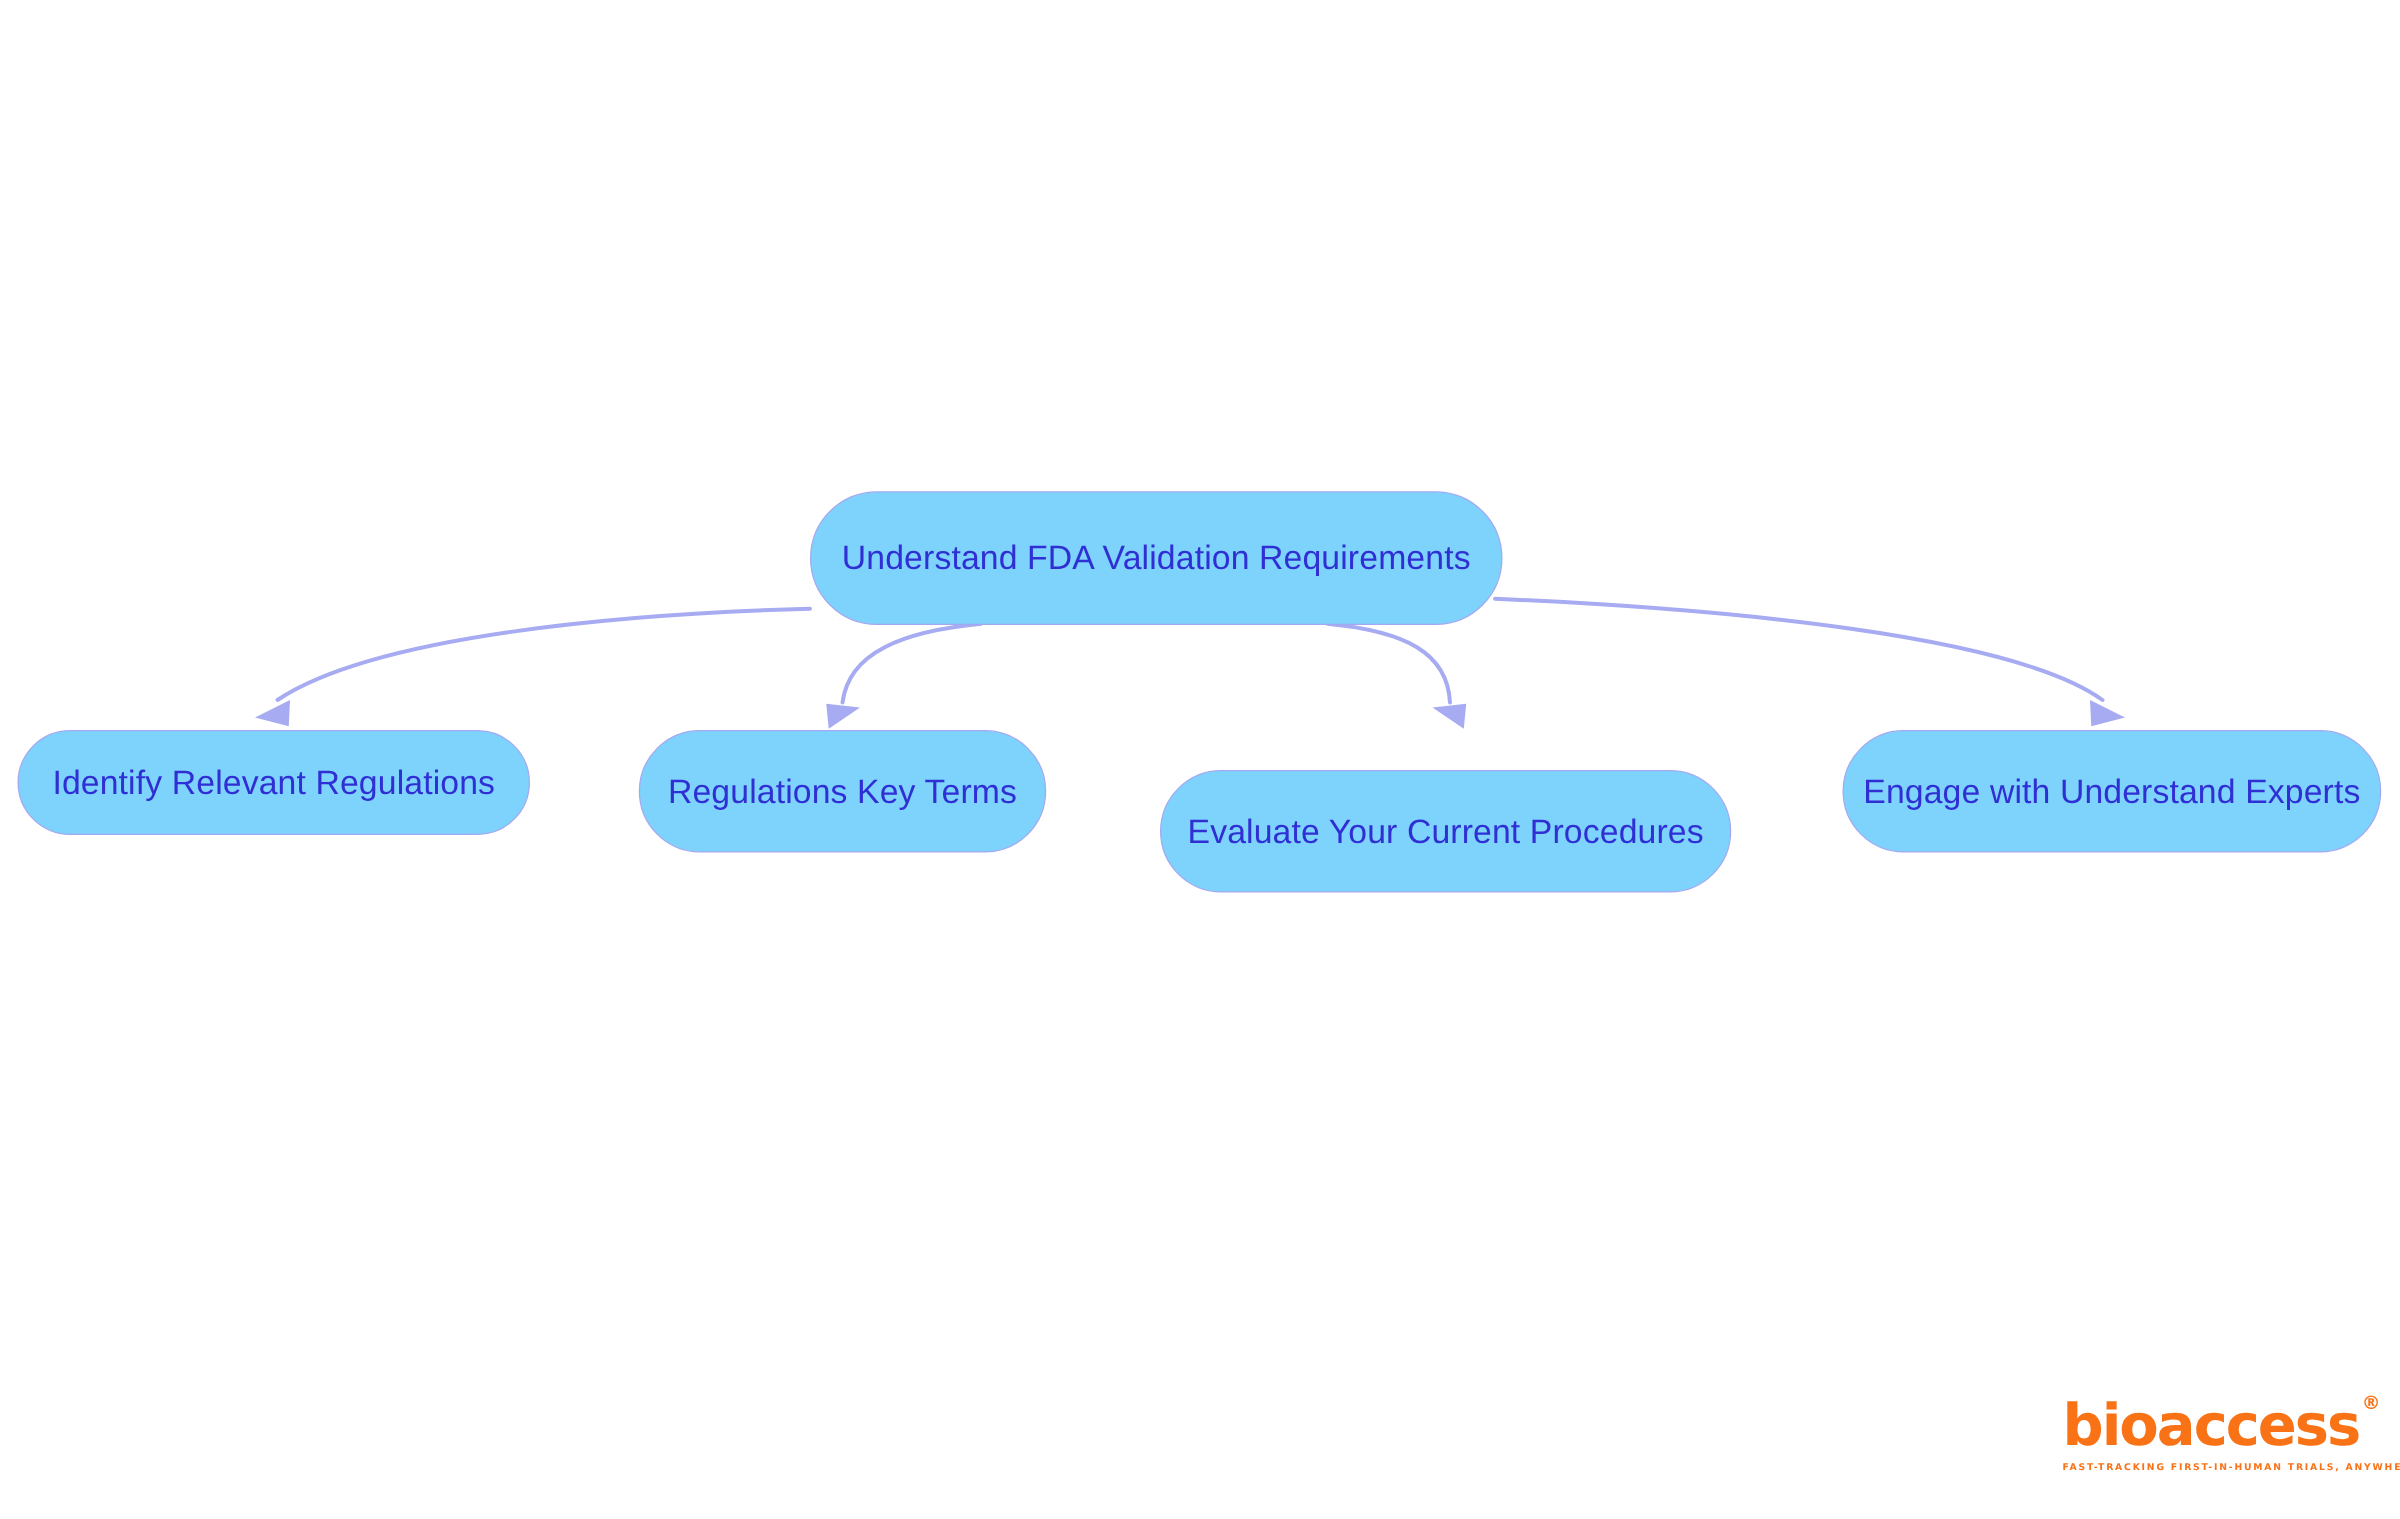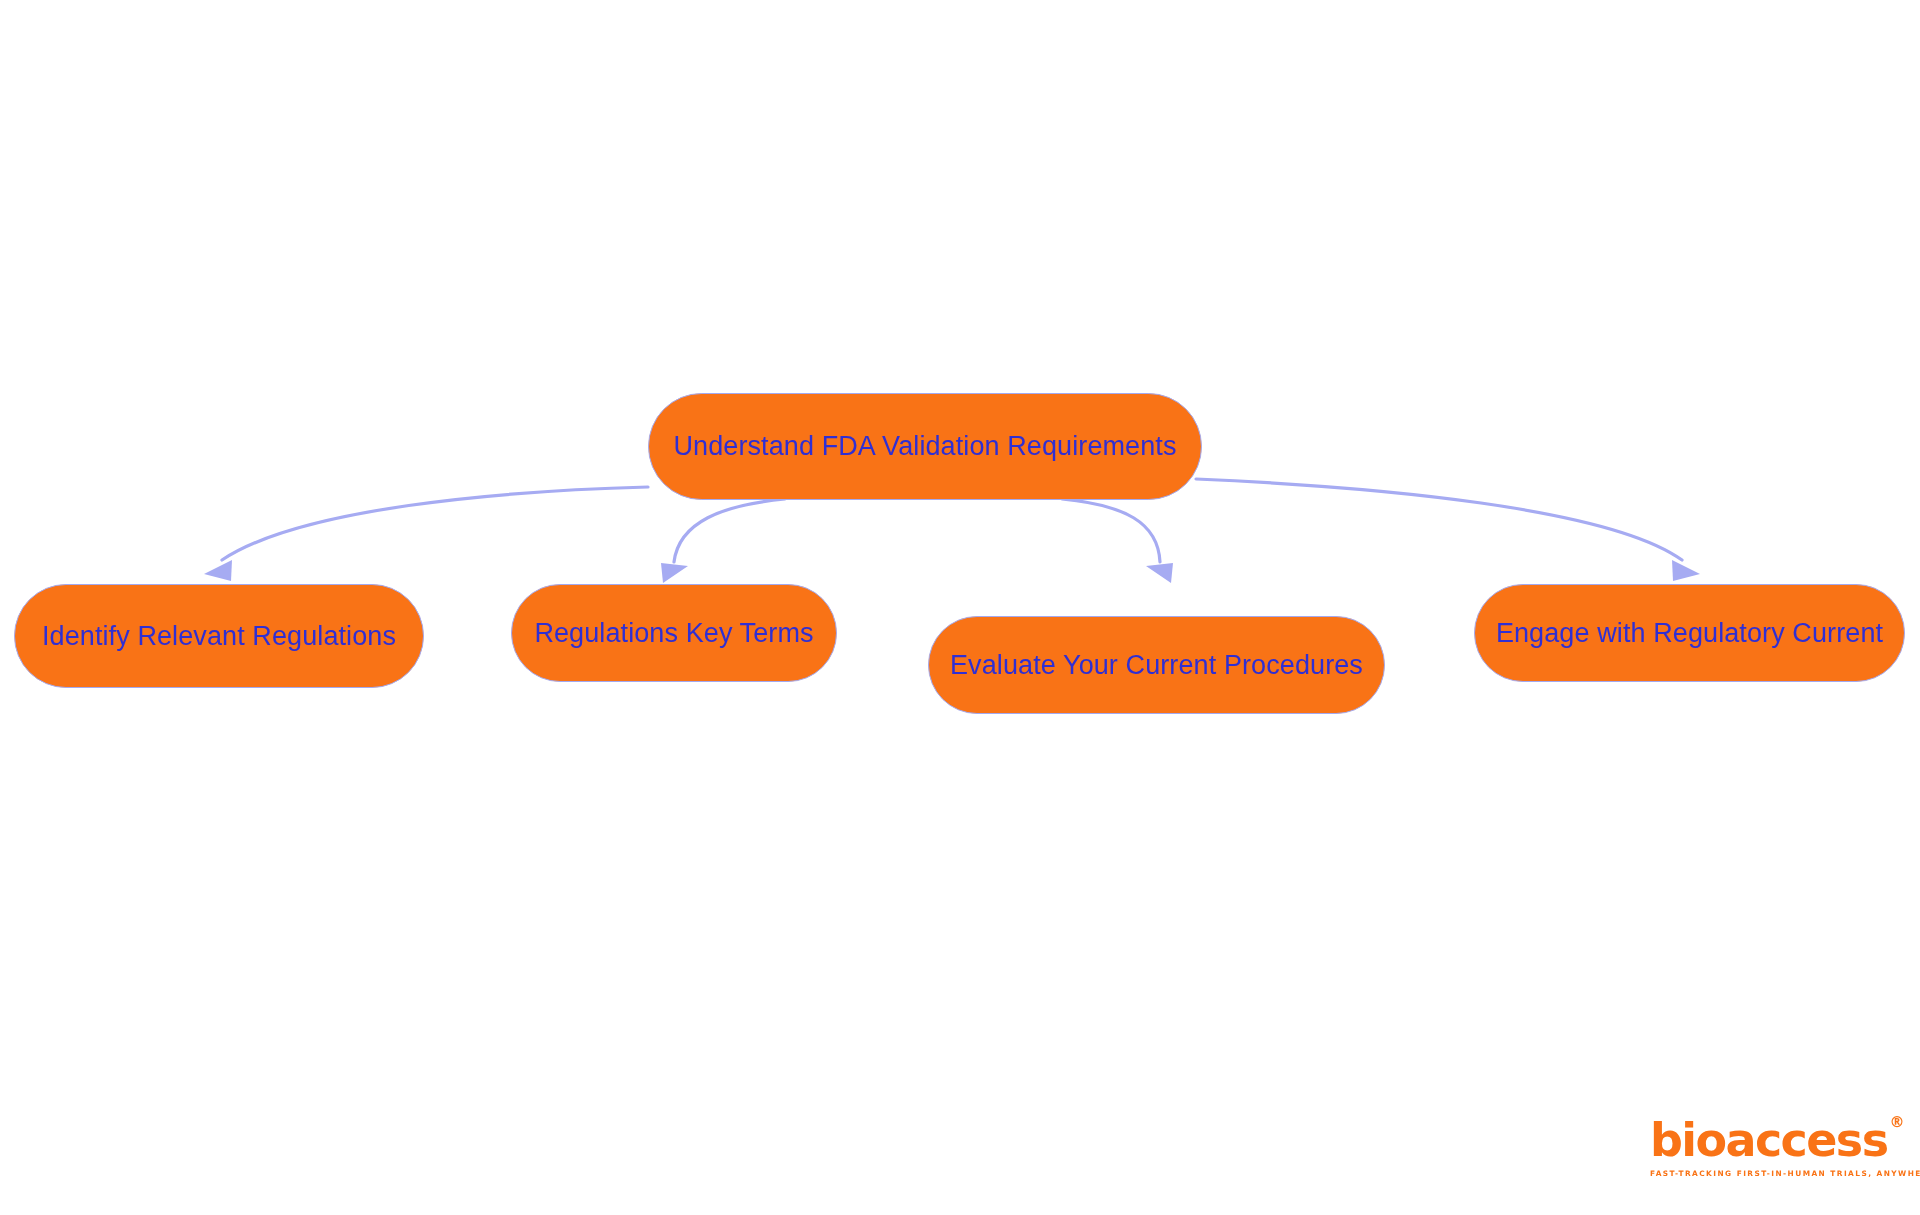--- a/index.html
+++ b/index.html
@@ -40,21 +40,21 @@
   }
   .edge-arrow {
     fill: #a6abf2;
     stroke: none;
   }
 
   
   .node {
     position: absolute;
     box-sizing: border-box;
-    background: #f97316;
+    background: #7dd3fc;
     border: 1.6px solid #a3a9f0;
     border-radius: 999px;
     display: flex;
     align-items: center;
     justify-content: center;
     color: #2f2fd4;
     font-size: 27px;
     font-weight: 400;
     letter-spacing: 0.1px;
     white-space: nowrap;
@@ -68,21 +68,21 @@
   #node-root {
     left: 648px;
     top: 393px;
     width: 554px;
     height: 107px;
   }
   #node-child-0 {
     left: 14px;
     top: 584px;
     width: 410px;
-    height: 104px;
+    height: 84px;
     justify-content: center;
   }
   #node-child-1 {
     left: 511px;
     top: 584px;
     width: 326px;
     height: 98px;
   }
   #node-child-2 {
     left: 928px;
@@ -173,21 +173,21 @@
 
   <div class="node" id="node-child-1">
     <span class="node-label">Regulations Key Terms</span>
   </div>
 
   <div class="node" id="node-child-2">
     <span class="node-label">Evaluate Your Current Procedures</span>
   </div>
 
   <div class="node" id="node-child-3">
-    <span class="node-label">Engage with Regulatory Current</span>
+    <span class="node-label">Engage with Understand Experts</span>
   </div>
 
   <div id="brand-logo">
     <div id="brand-wordmark">
       <span>bioaccess</span>
       <span id="brand-registered">®</span>
     </div>
     <div id="brand-tagline">FAST-TRACKING FIRST-IN-HUMAN TRIALS, ANYWHERE</div>
   </div>
 

